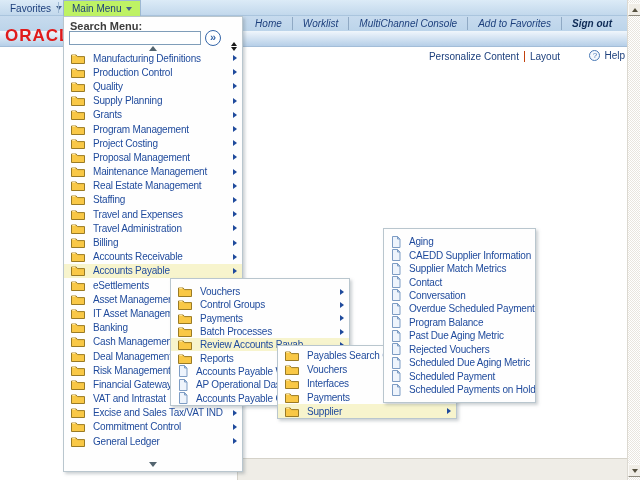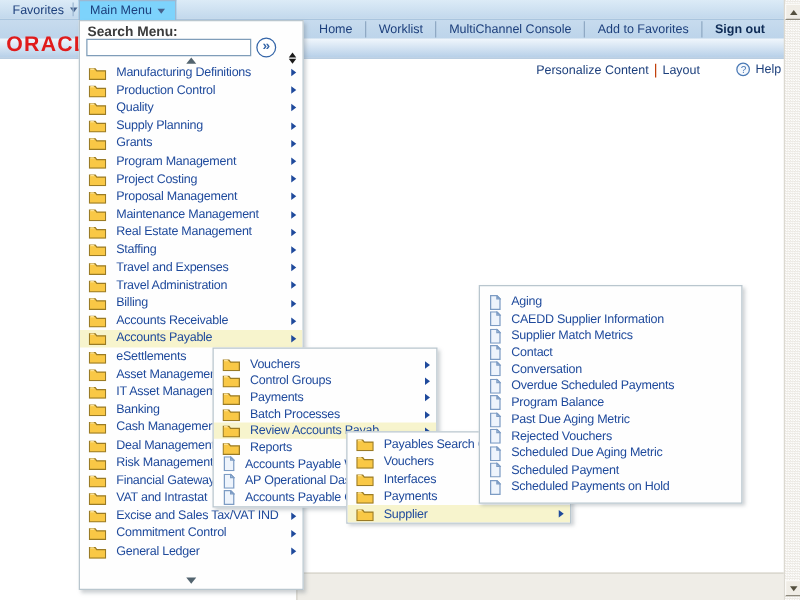--- a/index.html
+++ b/index.html
@@ -12,27 +12,27 @@
             background:linear-gradient(#dcebf7,#c2d8ec); border-bottom:1px solid #aac5de; }
   .strip2 { position:absolute; top:16px; left:0; right:0; height:15px;
             background:linear-gradient(#c7dbee,#bcd4ea); }
   .strip3 { position:absolute; top:31px; left:0; right:0; height:16px;
             background:linear-gradient(#f0f6fc,#b6cfe8); border-bottom:1px solid #a3bdd8; }
 
   .tab { position:absolute; top:0; height:16px; display:flex; align-items:center;
          font-size:10px; color:#1c3f7c; padding:0 8px; cursor:default; }
   .tab-favorites { left:2px; }
   .tab-sep { position:absolute; left:58px; top:2px; width:1px; height:11px; background:#9db8d2; }
-  .tab-mainmenu { left:63px; background:#7dd3fc; border:1px solid #9db8d2; border-bottom:none; }
+  .tab-mainmenu { left:63px; background:#bef264; border:1px solid #9db8d2; border-bottom:none; }
   .caret { display:inline-block; width:0; height:0; margin-left:5px;
            border-left:3px solid transparent; border-right:3px solid transparent;
            border-top:4px solid #44618c; }
 
   .nav-links { position:absolute; top:17px; right:18px; display:flex; align-items:center; }
-  .nav-link { font-size:10px; color:#1c3f7c; padding:0 10px; line-height:13px; cursor:pointer; white-space:nowrap; }
+  .nav-link { font-size:10px; color:#1c3f7c; padding:0 10px; line-height:13px; cursor:pointer; white-space:nowrap;font-style:italic; }
   .nav-link + .nav-link { border-left:1px solid #8fa9c4; }
   .nav-link.bold { font-weight:bold; color:#0d2a55; }
 
   .logo { position:absolute; left:5px; top:26px; z-index:1; font-size:17px; font-weight:bold;
           color:#e01b1b; letter-spacing:1px; }
 
   .pagebar { position:absolute; top:51px; right:75px; font-size:10px; color:#1c3f7c; display:flex; }
   .pagebar .pb-link { cursor:pointer; padding:0 5px; }
   .pagebar .pb-link + .pb-link { border-left:1px solid #c2410c; }
   .helpbar { position:absolute; top:50px; right:15px; font-size:10px; color:#1c3f7c;
@@ -57,21 +57,21 @@
   .sb-tri-down { position:absolute; left:3px; top:4px; width:0; height:0;
                border-left:3px solid transparent; border-right:3px solid transparent;
                border-top:4px solid #55503f; }
 
   
   .panel { position:absolute; background:#fefefe; border:1px solid #b9c6ce; overflow:hidden;
            box-shadow:2px 2px 3px rgba(110,120,130,.35); }
   #panel1 { left:63px; top:16px; width:180px; height:456px; z-index:10; }
   #panel2 { left:170px; top:278px; width:180px; height:128px; z-index:11; }
   #panel3 { left:277px; top:345px; width:180px; height:74px; z-index:12; }
-  #panel4 { left:383px; top:228px; width:211px; height:175px; z-index:13; }
+  #panel4 { left:383px; top:228px; width:153px; height:175px; z-index:13; }
 
   .search-label { position:absolute; top:3px; left:6px; font-size:11px; font-weight:bold; color:#3c3c3c; }
   .search-input { position:absolute; top:14px; left:5px; width:132px; height:14px;
                   border:1px solid #7f9db9; font-size:10px; padding:0 2px; background:#fff; }
   .go-btn { position:absolute; top:13px; left:141px; width:16px; height:16px; border-radius:50%;
             border:1px solid #3465a8; color:#3465a8; background:#fff; font-size:11px; font-weight:bold;
             line-height:13px; text-align:center; cursor:pointer; }
   .menu-scroll { position:absolute; left:0; right:0; display:flex; justify-content:center; cursor:pointer; }
   .scroll-up-tri { width:0; height:0; border-left:4px solid transparent; border-right:4px solid transparent;
                    border-bottom:5px solid #53646f; }

